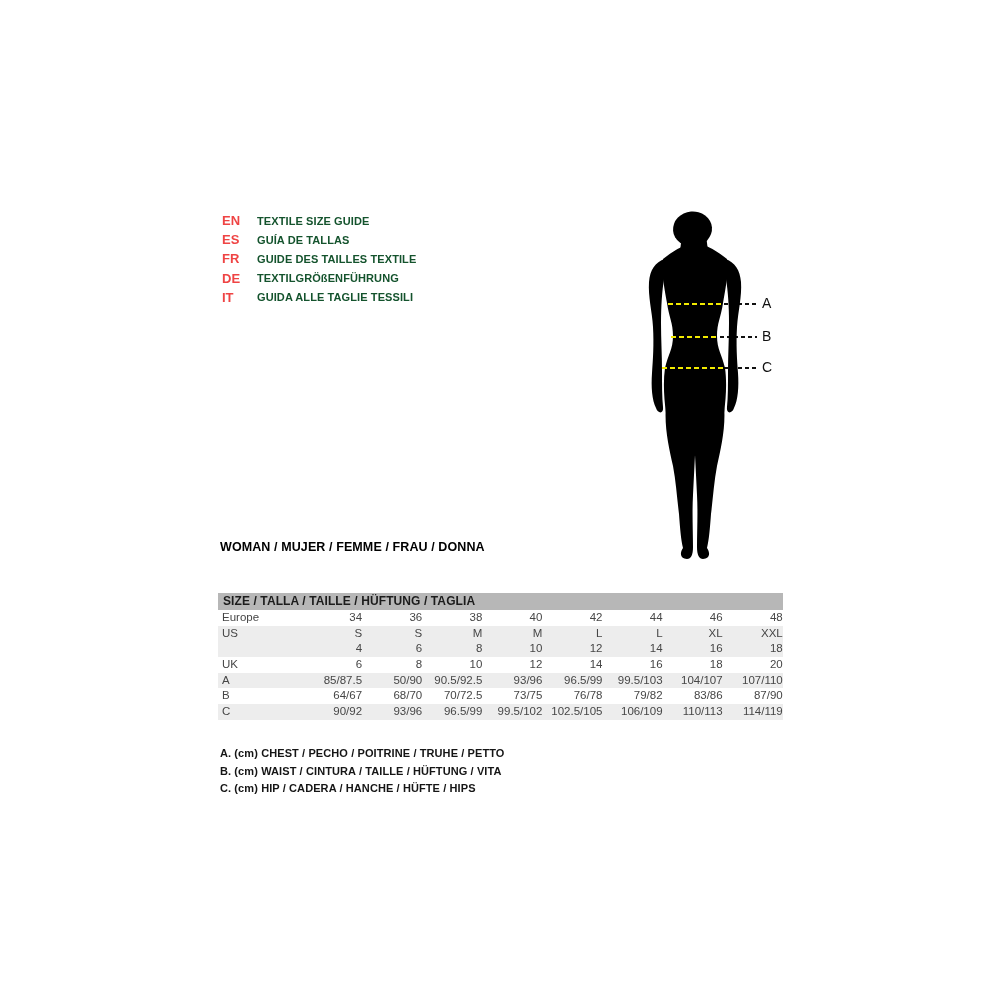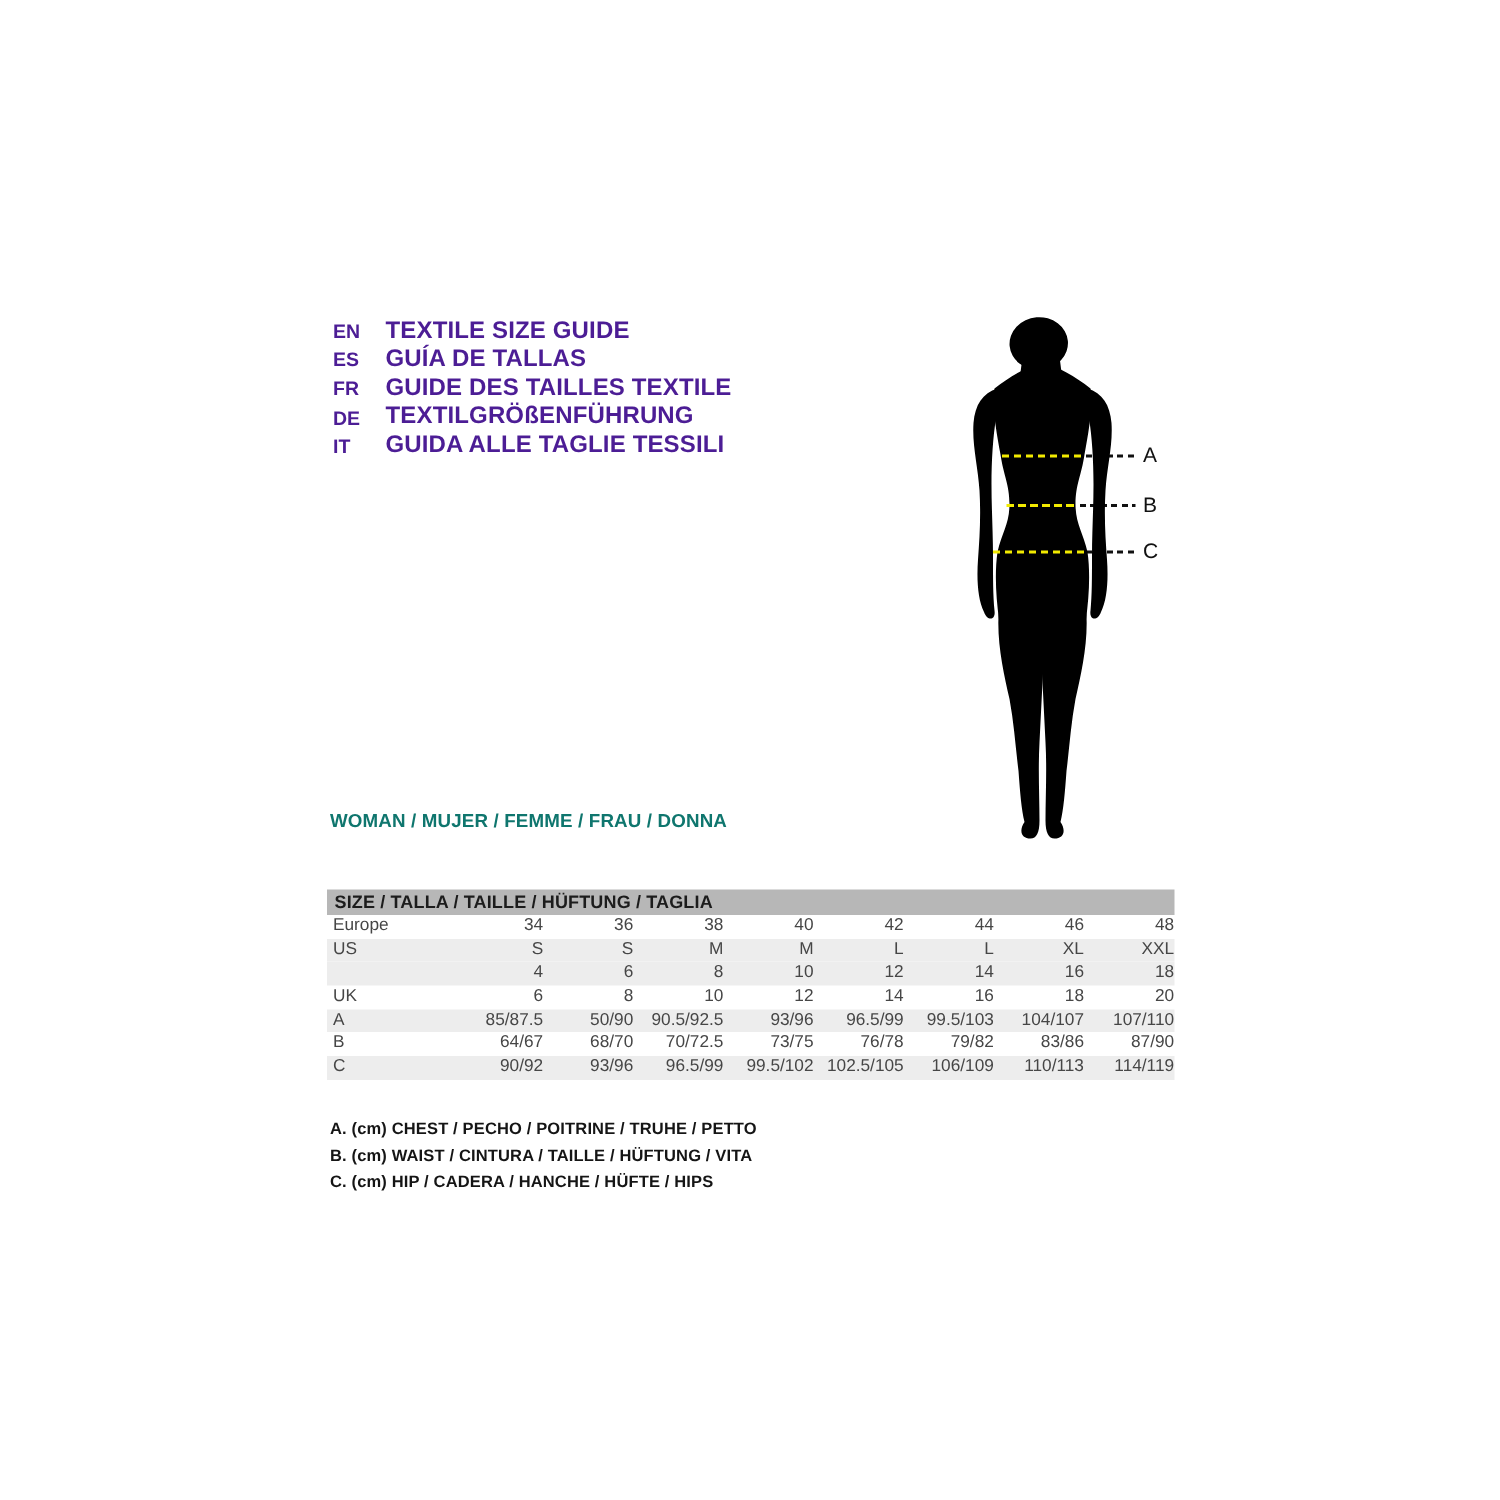--- a/index.html
+++ b/index.html
@@ -6,35 +6,35 @@
   body{
     width:1000px;height:1000px;position:relative;background:#ffffff;
     font-family:"Liberation Sans", sans-serif;color:#111;
     overflow:hidden;
   }
   .abs{position:absolute;}
 
   
   .lang-list{left:222px;top:211px;}
   .lang-row{display:flex;height:19.2px;align-items:center;}
-  .lang-code{width:35px;font-size:13px;font-weight:700;color:#4c1d95;}
-  .lang-label{font-size:16px;font-weight:700;color:#4c1d95;letter-spacing:.1px;}
+  .lang-code{width:35px;font-size:13px;font-weight:700;color:#ef4444;}
+  .lang-label{font-size:11px;font-weight:700;color:#14532d;letter-spacing:.1px;}
 
   
   .figure-wrap{left:645px;top:207px;width:110px;height:357px;z-index:2;color:#000;}
   .figure-wrap svg{display:block;}
 
   
   .dash{position:absolute;height:2px;}
   .dash.yellow{z-index:3;background:repeating-linear-gradient(90deg,var(--dash-yellow) 0 5px,transparent 5px 8px);}
   .dash.black{z-index:1;background:repeating-linear-gradient(90deg,#111 0 4px,transparent 4px 7px);}
   .measure-label{position:absolute;z-index:4;font-size:14px;font-weight:400;color:#111;}
 
   
-  .woman-title{left:220px;top:540px;font-size:12.5px;font-weight:700;color:#0f766e;letter-spacing:.1px;}
+  .woman-title{left:220px;top:540px;font-size:12.5px;font-weight:700;color:#000000;letter-spacing:.1px;}
   .size-table{left:218px;top:593px;width:565px;z-index:2;}
   .thead{height:17px;line-height:17px;background:var(--header-bg);
          font-size:12px;font-weight:700;color:#1c1c1c;padding-left:5px;letter-spacing:.1px;}
   .trow{display:flex;height:15.7px;line-height:15.7px;font-size:11.5px;color:#464646;}
   .trow.shaded{background:var(--alt-row);}
   .tlabel{width:84px;padding-left:4px;box-sizing:border-box;text-align:left;}
   .tcell{width:60.1px;text-align:right;}
 
   
   .footnotes{left:220px;top:745px;}

